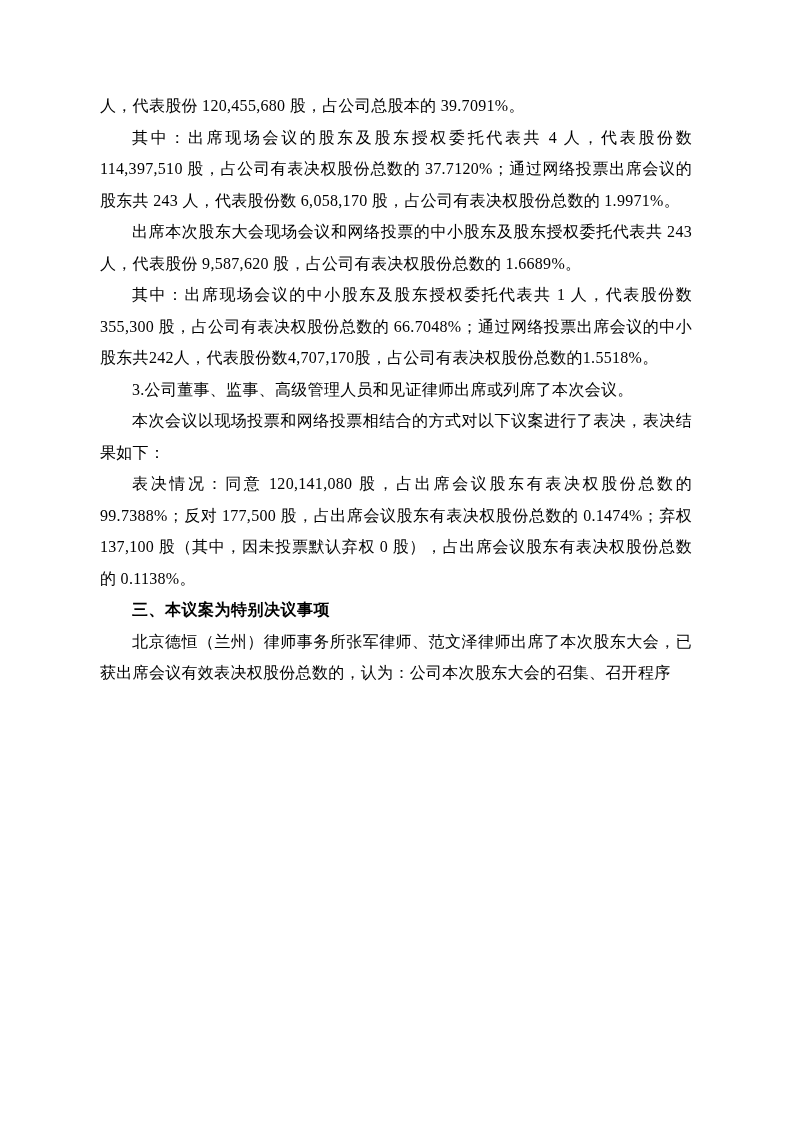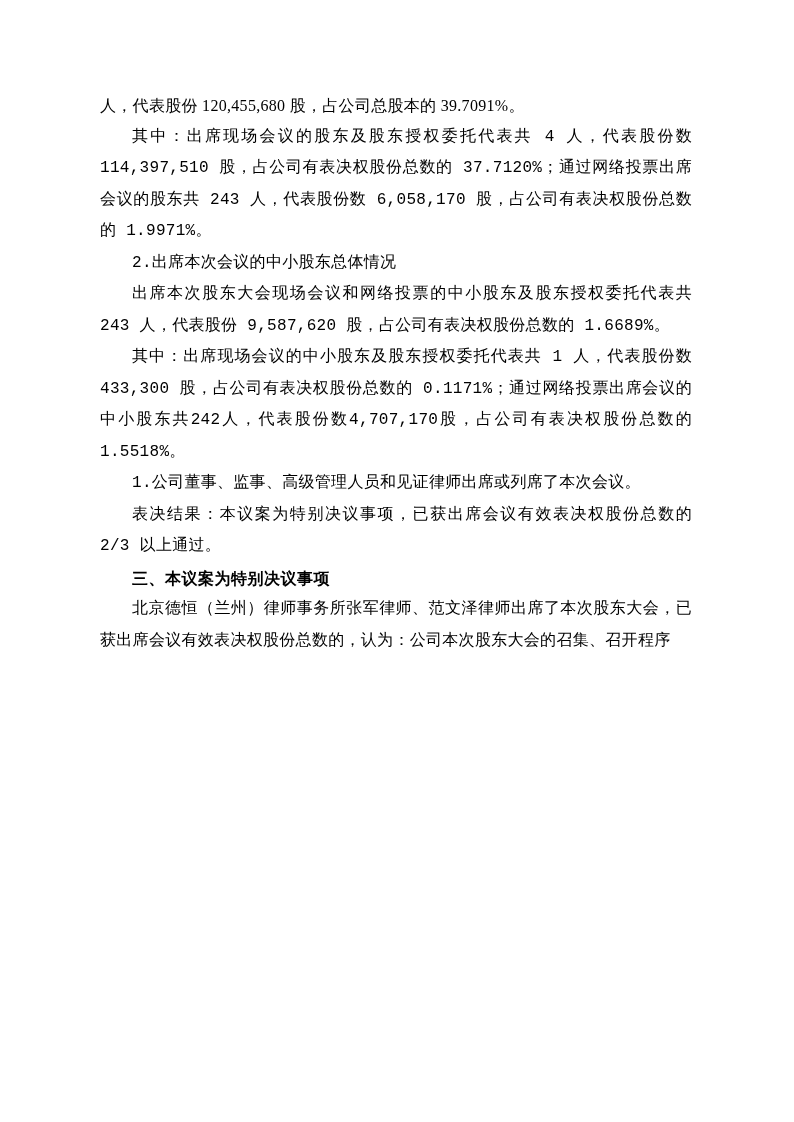--- a/index.html
+++ b/index.html
@@ -26,36 +26,35 @@
     text-align: justify;
     text-justify: inter-character;
     letter-spacing: 0.3px;
   }
   .content p {
     margin: 0;
     padding: 0;
   }
   .content p.indent {
     text-indent: 2em;
-    font-family: Liberation Mono, monospace;
   }
   .content p.heading {
     font-family: "Liberation Sans", "DejaVu Sans", sans-serif;
     font-weight: bold;
     letter-spacing: 0.5px;
   }
 </style>
 </head>
 <body>
 
 <div class="page">
   <div class="content">
     <p class="body">人，代表股份 120,455,680 股，占公司总股本的 39.7091%。</p>
     <p class="body indent">其中：出席现场会议的股东及股东授权委托代表共 4 人，代表股份数 114,397,510 股，占公司有表决权股份总数的 37.7120%；通过网络投票出席会议的股东共 243 人，代表股份数 6,058,170 股，占公司有表决权股份总数的 1.9971%。</p>
-    <p class="body indent">2.出席本次会议的中小股东总体情况</p>
     <p class="body indent">出席本次股东大会现场会议和网络投票的中小股东及股东授权委托代表共 243 人，代表股份 9,587,620 股，占公司有表决权股份总数的 1.6689%。</p>
-    <p class="body indent">其中：出席现场会议的中小股东及股东授权委托代表共 1 人，代表股份数 433,300 股，占公司有表决权股份总数的 0.1171%；通过网络投票出席会议的中小股东共242人，代表股份数4,707,170股，占公司有表决权股份总数的1.5518%。</p>
-    <p class="body indent">1.公司董事、监事、高级管理人员和见证律师出席或列席了本次会议。</p>
-    <p class="body indent">表决结果：本议案为特别决议事项，已获出席会议有效表决权股份总数的 2/3 以上通过。</p>
+    <p class="body indent">其中：出席现场会议的中小股东及股东授权委托代表共 1 人，代表股份数 355,300 股，占公司有表决权股份总数的 66.7048%；通过网络投票出席会议的中小股东共242人，代表股份数4,707,170股，占公司有表决权股份总数的1.5518%。</p>
+    <p class="body indent">3.公司董事、监事、高级管理人员和见证律师出席或列席了本次会议。</p>
+    <p class="body indent">本次会议以现场投票和网络投票相结合的方式对以下议案进行了表决，表决结果如下：</p>
+    <p class="body indent">表决情况：同意 120,141,080 股，占出席会议股东有表决权股份总数的 99.7388%；反对 177,500 股，占出席会议股东有表决权股份总数的 0.1474%；弃权 137,100 股（其中，因未投票默认弃权 0 股），占出席会议股东有表决权股份总数的 0.1138%。</p>
     <p class="heading indent">三、本议案为特别决议事项</p>
     <p class="body indent">北京德恒（兰州）律师事务所张军律师、范文泽律师出席了本次股东大会，已获出席会议有效表决权股份总数的，认为：公司本次股东大会的召集、召开程序</p>
   </div>
 </div>
 
 </body></html>

